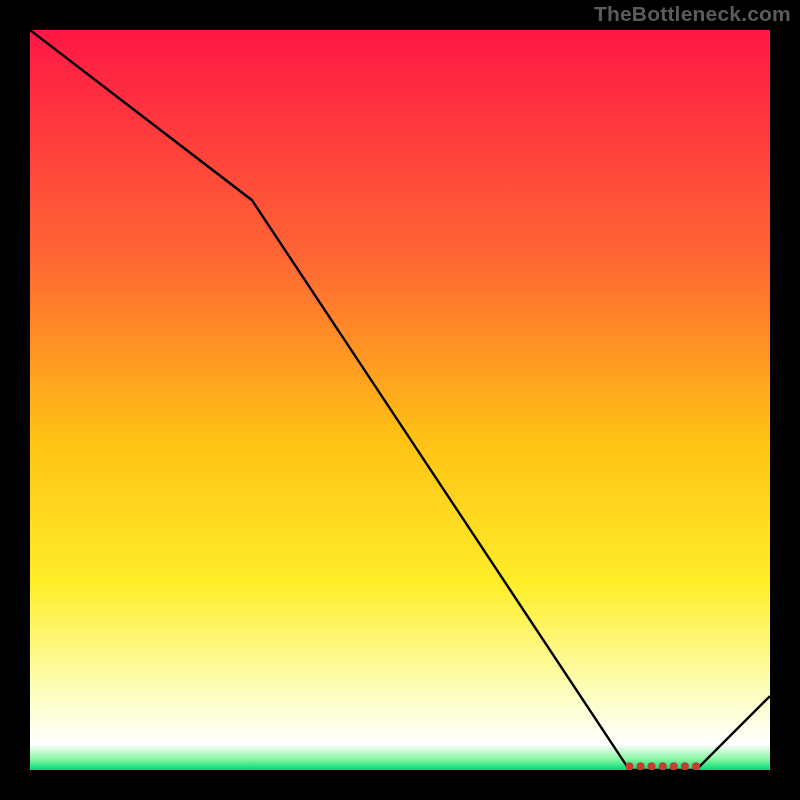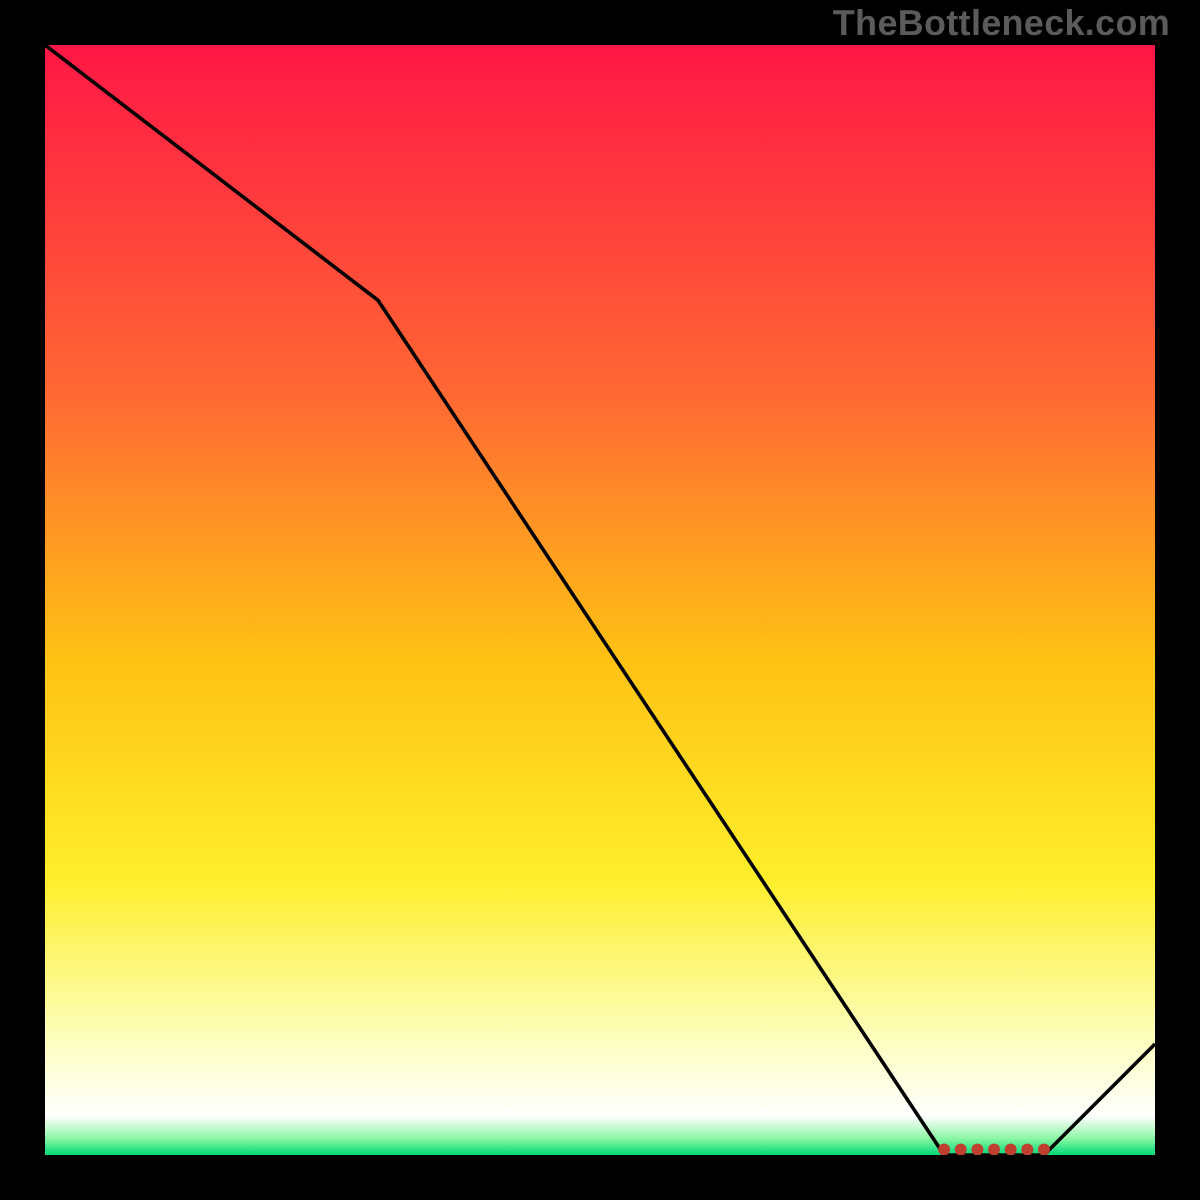--- a/index.html
+++ b/index.html
@@ -6,24 +6,24 @@
   html, body { width: 800px; height: 800px; background: #000; overflow: hidden; }
   .wrap {
     position: relative;
     width: 800px;
     height: 800px;
     background: #000;
   }
   .watermark {
     position: absolute;
     top: 2px;
-    right: 20px;
+    right: 9px;
     color: #5b5b5b;
     font-family: Arial, Helvetica, sans-serif;
-    font-size: 24px;
+    font-size: 21px;
     font-weight: 600;
     letter-spacing: 0.2px;
   }
   .plot {
     position: absolute;
     left: 30px;
     top: 30px;
     width: 740px;
     height: 740px;
   }

